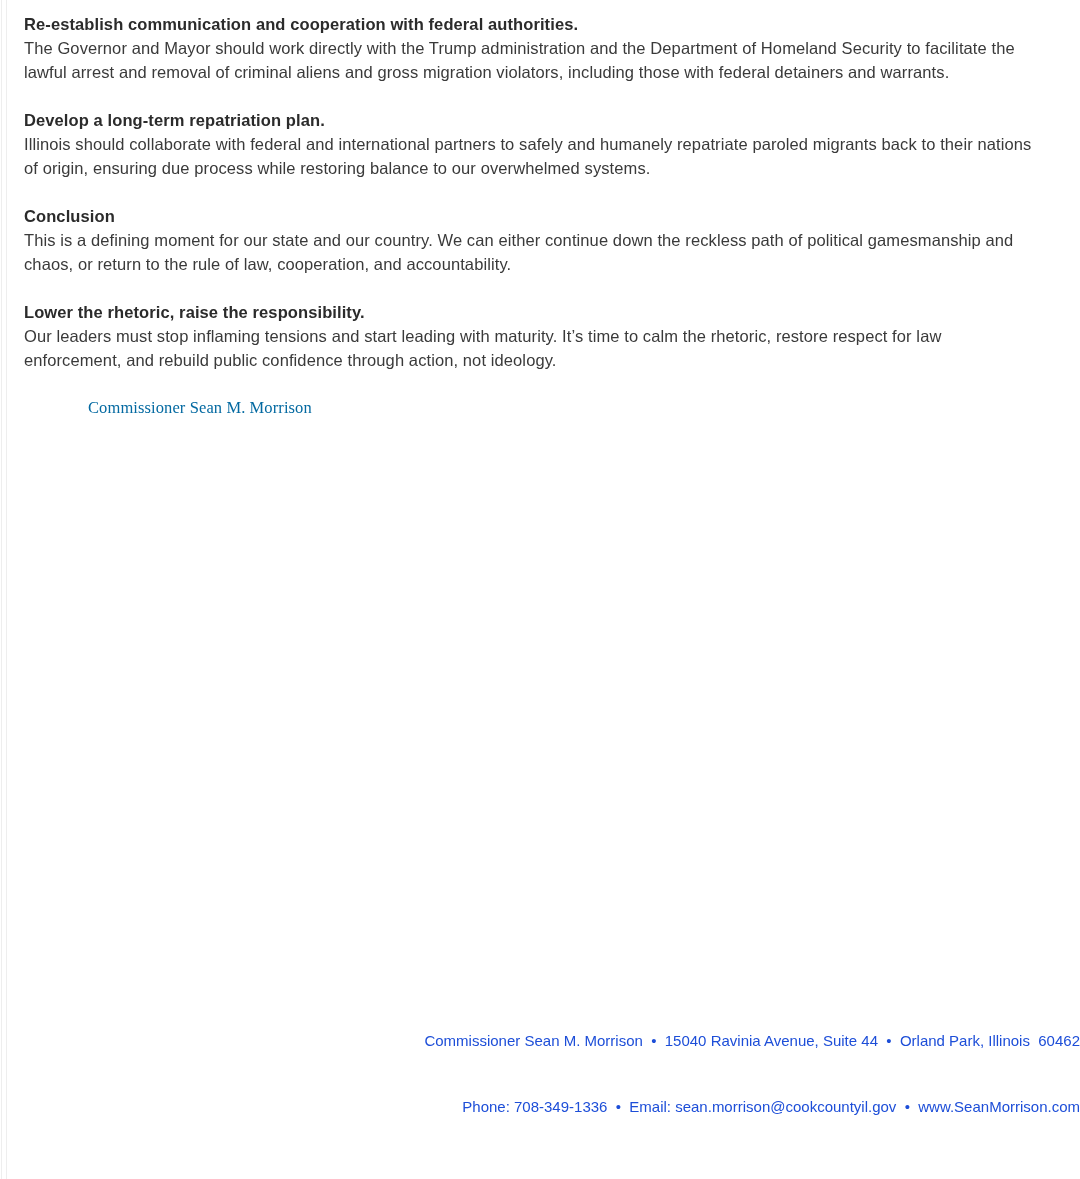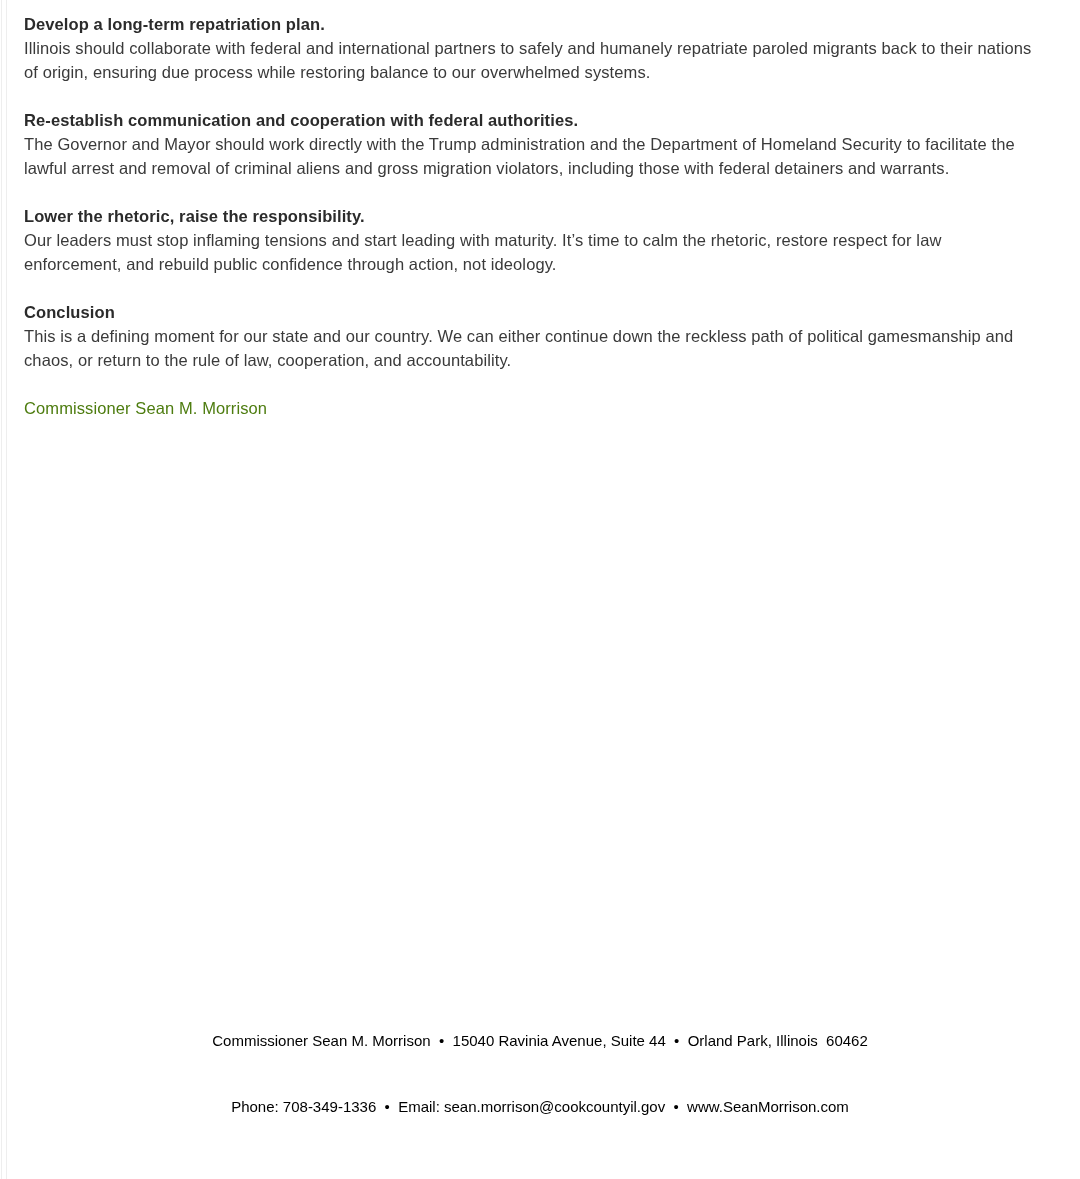--- a/index.html
+++ b/index.html
@@ -40,64 +40,66 @@
       margin: 0;
       font-size: 16.5px;
       line-height: 24px;
       font-weight: 700;
       color: #2b2b2b;
     }
     .content p {
       margin: 0 0 24px 0;
     }
     .signature {
-      color: #4d7c0f;
+      margin-left: 64px;
+      color: #0369a1;
+      font-family: Liberation Serif, serif;
     }
     .signature div {
       line-height: 24px;
     }
     .page-footer {
       position: absolute;
       left: 0;
       right: 0;
       bottom: 17px;
-      text-align: center;
-      color: #000000;
+      text-align: right;
+      color: #1d4ed8;
       font-size: 15px;
       line-height: 22px;
       white-space: pre-wrap;
     }
   </style>
 </head>
 <body>
 
 <div class="page">
   <div class="edge-line l1"></div>
   <div class="edge-line l2"></div>
 
   <main class="content">
 
     <section class="doc-section">
+      <h2>Re-establish communication and cooperation with federal authorities.</h2>
+      <p>The Governor and Mayor should work directly with the Trump administration and the Department of Homeland Security to facilitate the lawful arrest and removal of criminal aliens and gross migration violators, including those with federal detainers and warrants.</p>
+    </section>
+
+    <section class="doc-section">
       <h2>Develop a long-term repatriation plan.</h2>
       <p>Illinois should collaborate with federal and international partners to safely and humanely repatriate paroled migrants back to their nations of origin, ensuring due process while restoring balance to our overwhelmed systems.</p>
     </section>
 
     <section class="doc-section">
-      <h2>Re-establish communication and cooperation with federal authorities.</h2>
-      <p>The Governor and Mayor should work directly with the Trump administration and the Department of Homeland Security to facilitate the lawful arrest and removal of criminal aliens and gross migration violators, including those with federal detainers and warrants.</p>
+      <h2>Conclusion</h2>
+      <p>This is a defining moment for our state and our country. We can either continue down the reckless path of political gamesmanship and chaos, or return to the rule of law, cooperation, and accountability.</p>
     </section>
 
     <section class="doc-section">
       <h2>Lower the rhetoric, raise the responsibility.</h2>
       <p>Our leaders must stop inflaming tensions and start leading with maturity. It’s time to calm the rhetoric, restore respect for law enforcement, and rebuild public confidence through action, not ideology.</p>
-    </section>
-
-    <section class="doc-section">
-      <h2>Conclusion</h2>
-      <p>This is a defining moment for our state and our country. We can either continue down the reckless path of political gamesmanship and chaos, or return to the rule of law, cooperation, and accountability.</p>
     </section>
 
 
     <div class="signature">
       <div>Commissioner Sean M. Morrison</div>
     </div>
 
   </main>
 
   <footer class="page-footer">

